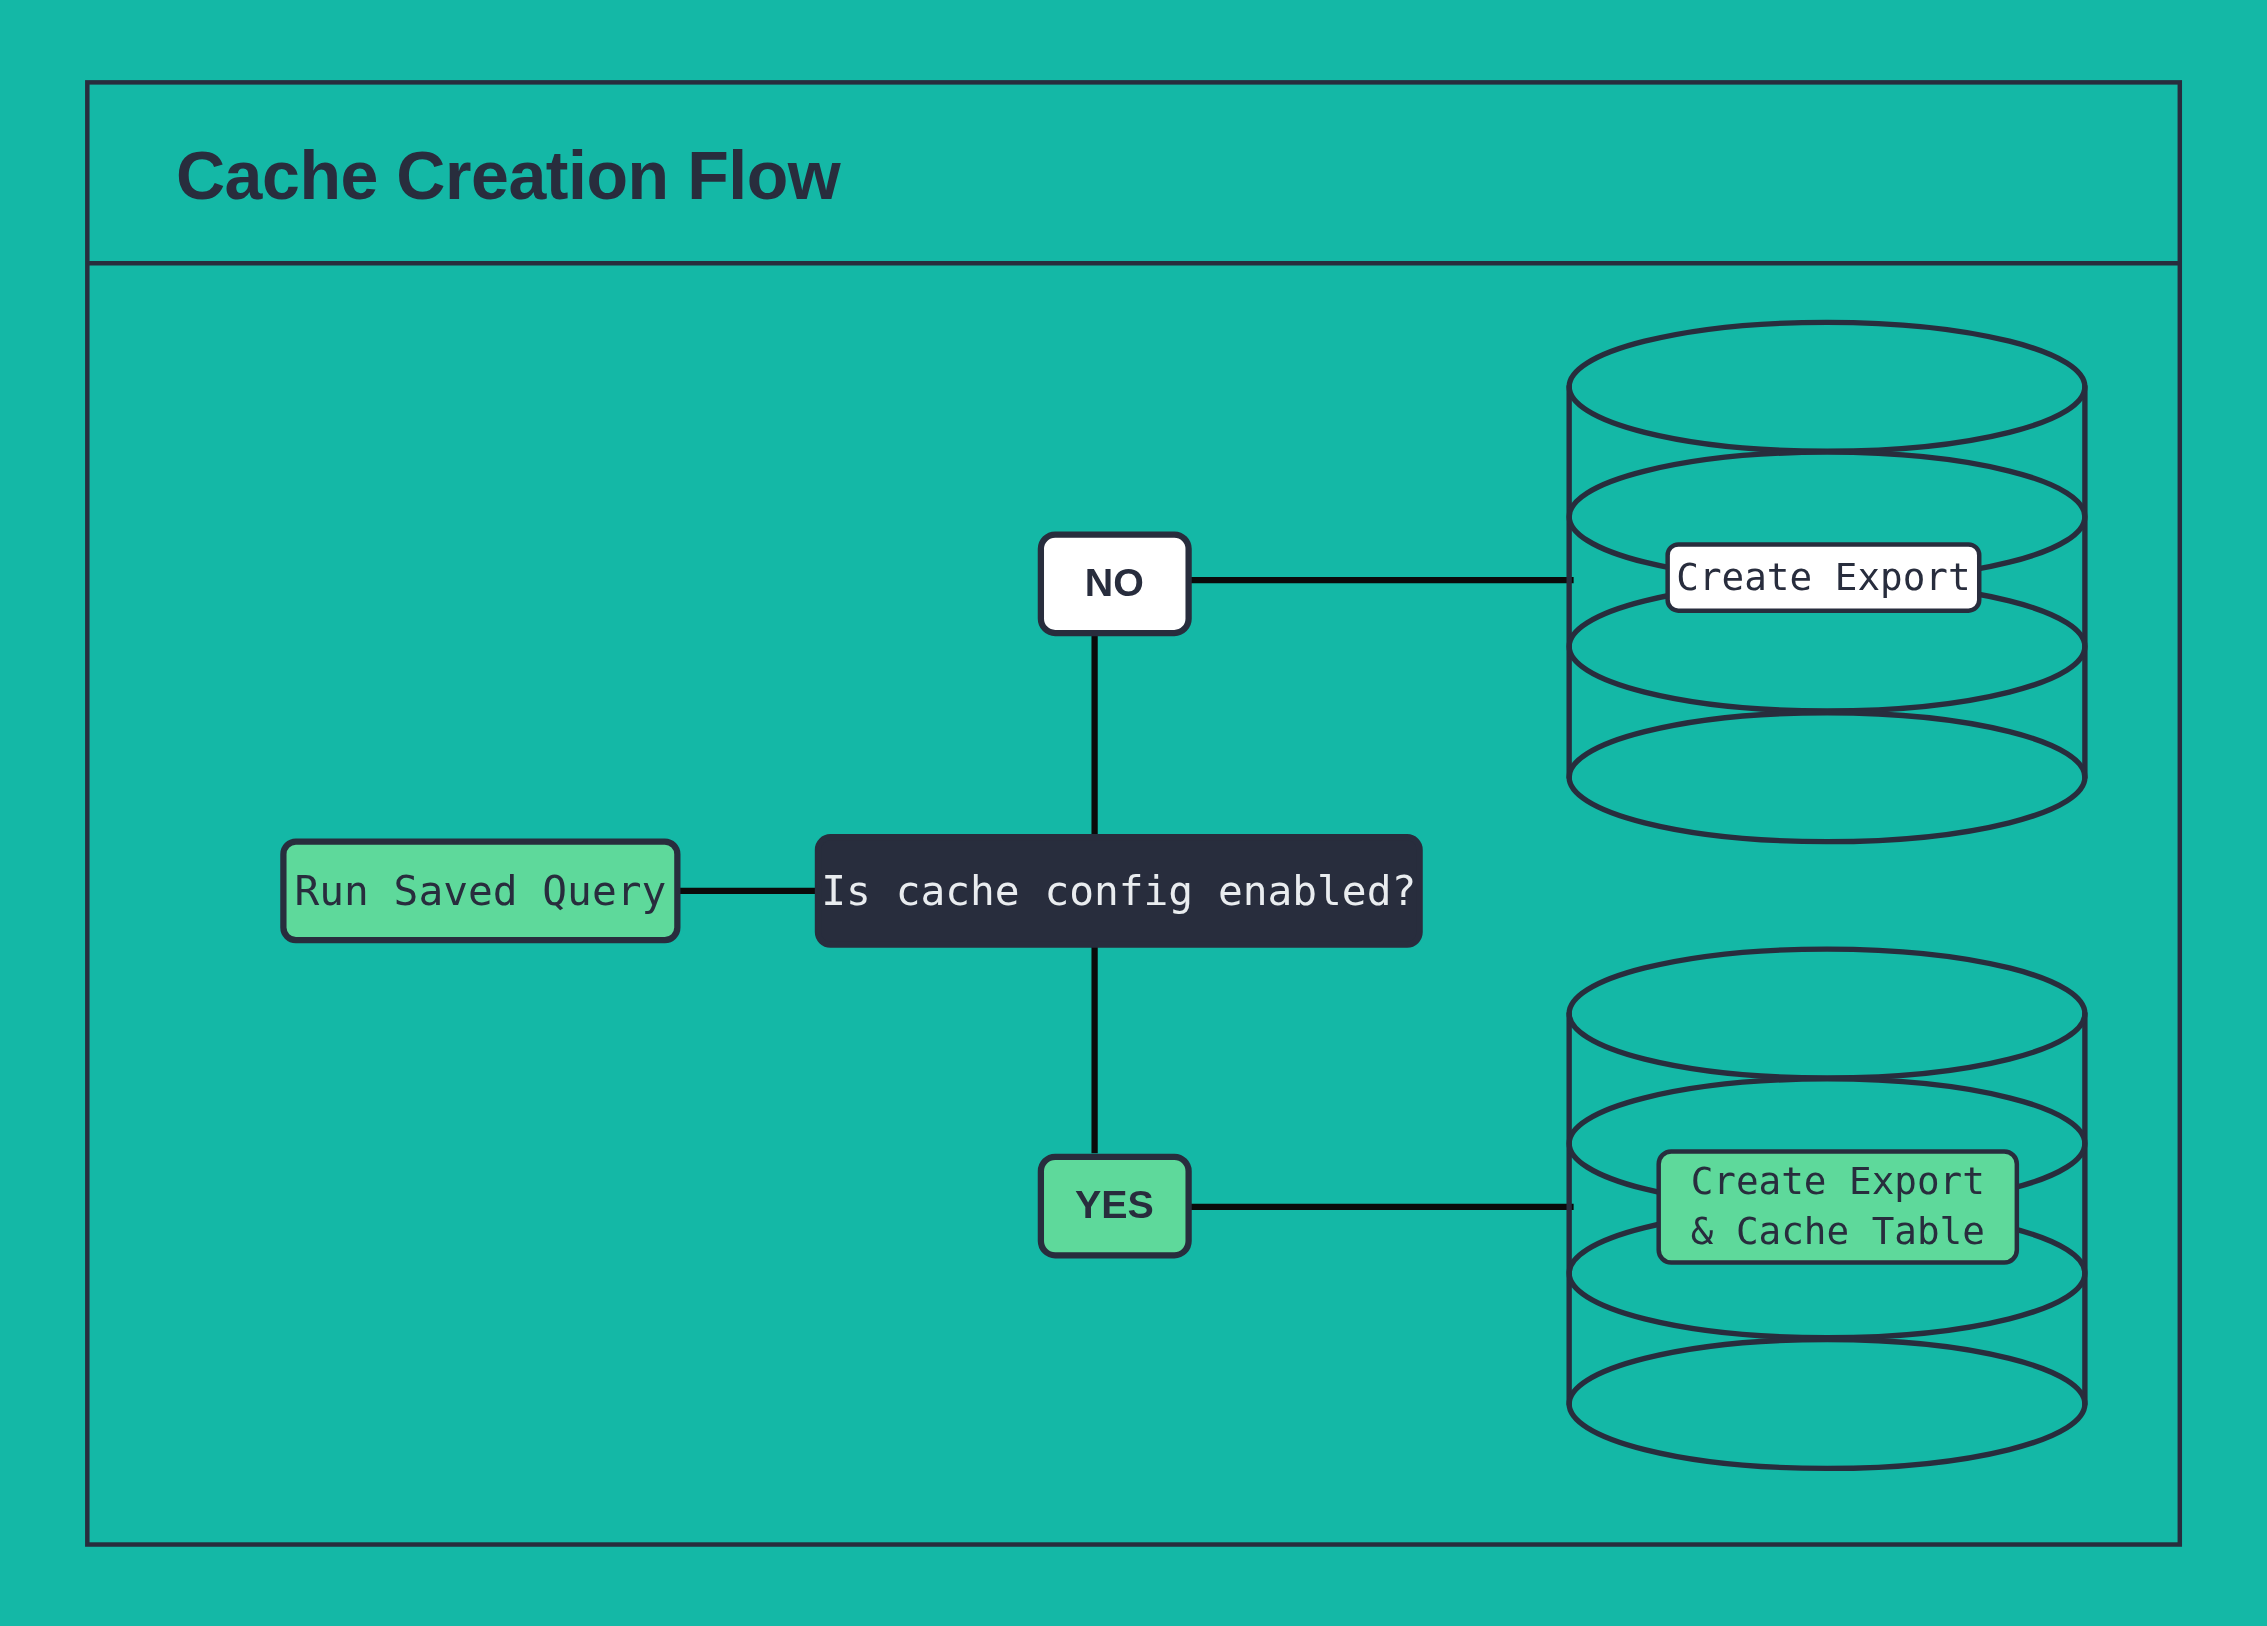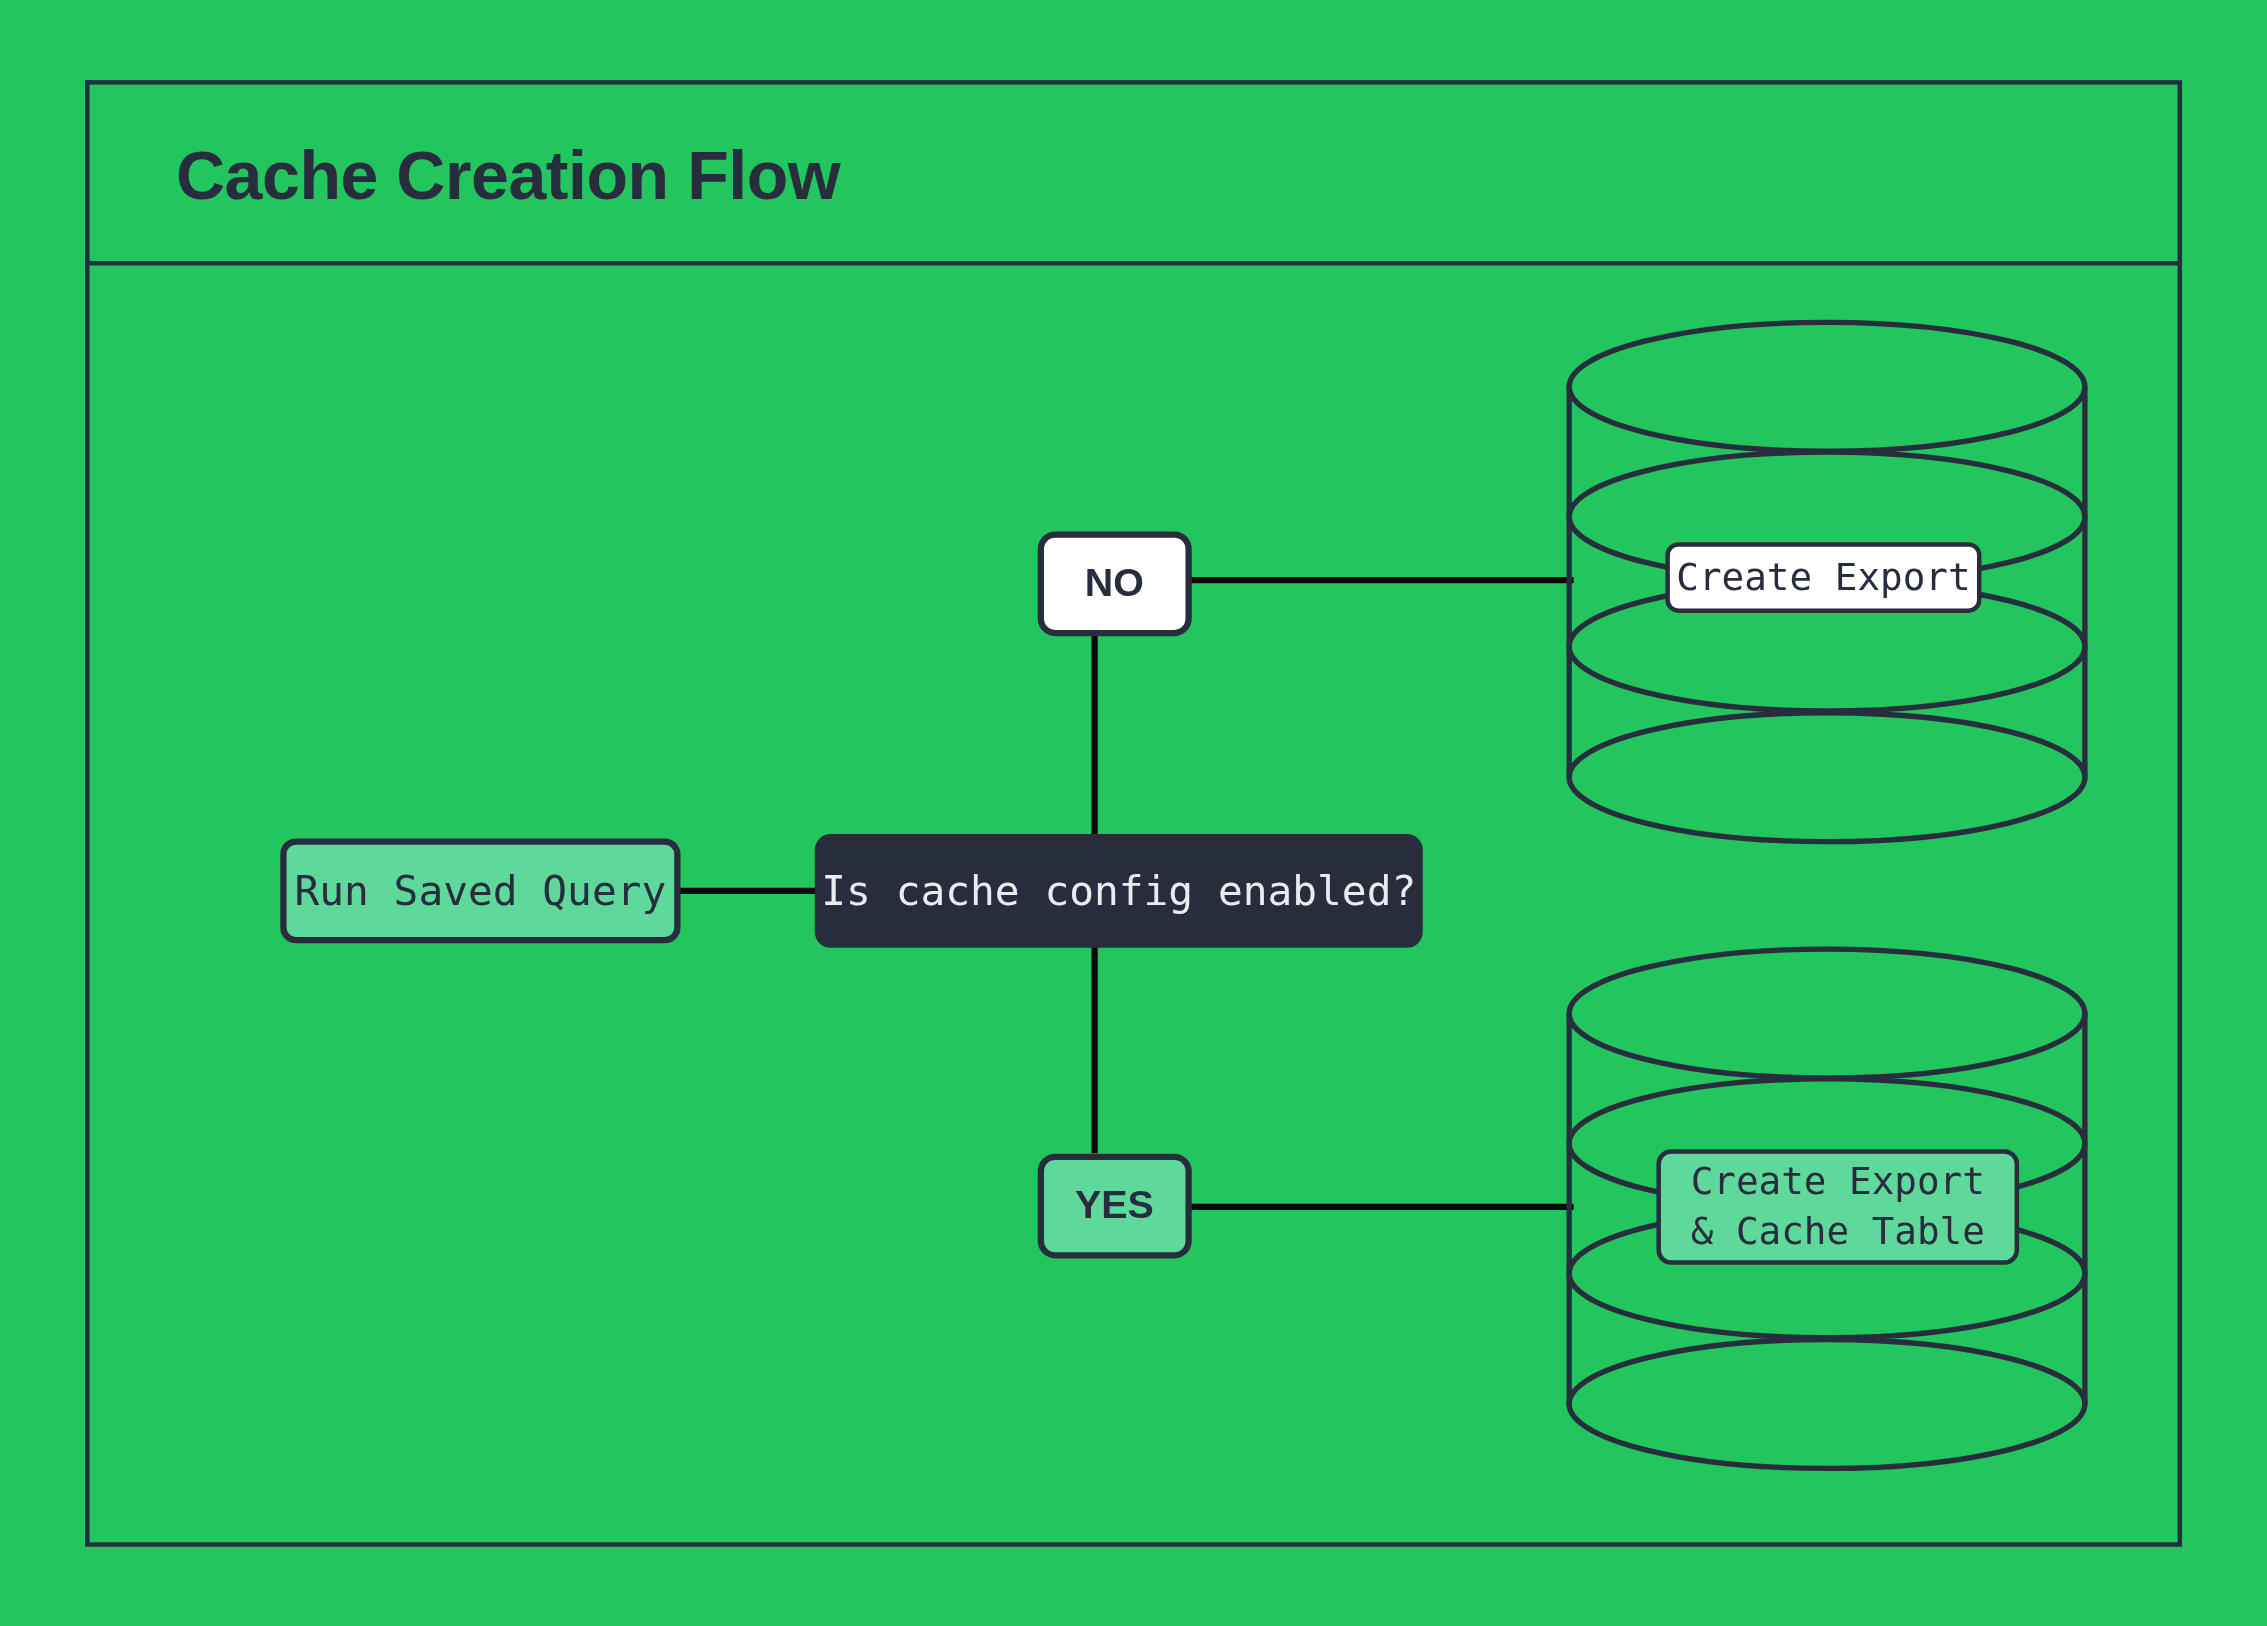--- a/index.html
+++ b/index.html
@@ -10,21 +10,21 @@
   body {
     width: 2268px;
     height: 1626px;
     font-family: "Liberation Sans", sans-serif;
     overflow: hidden;
   }
   #stage {
     position: relative;
     width: 2268px;
     height: 1626px;
-    background: #22c55e;
+    background: #14b8a6;
   }
   #diagram-svg {
     position: absolute;
     left: 0;
     top: 0;
     width: 2268px;
     height: 1626px;
   }
   .frame-rect {
     fill: none;

